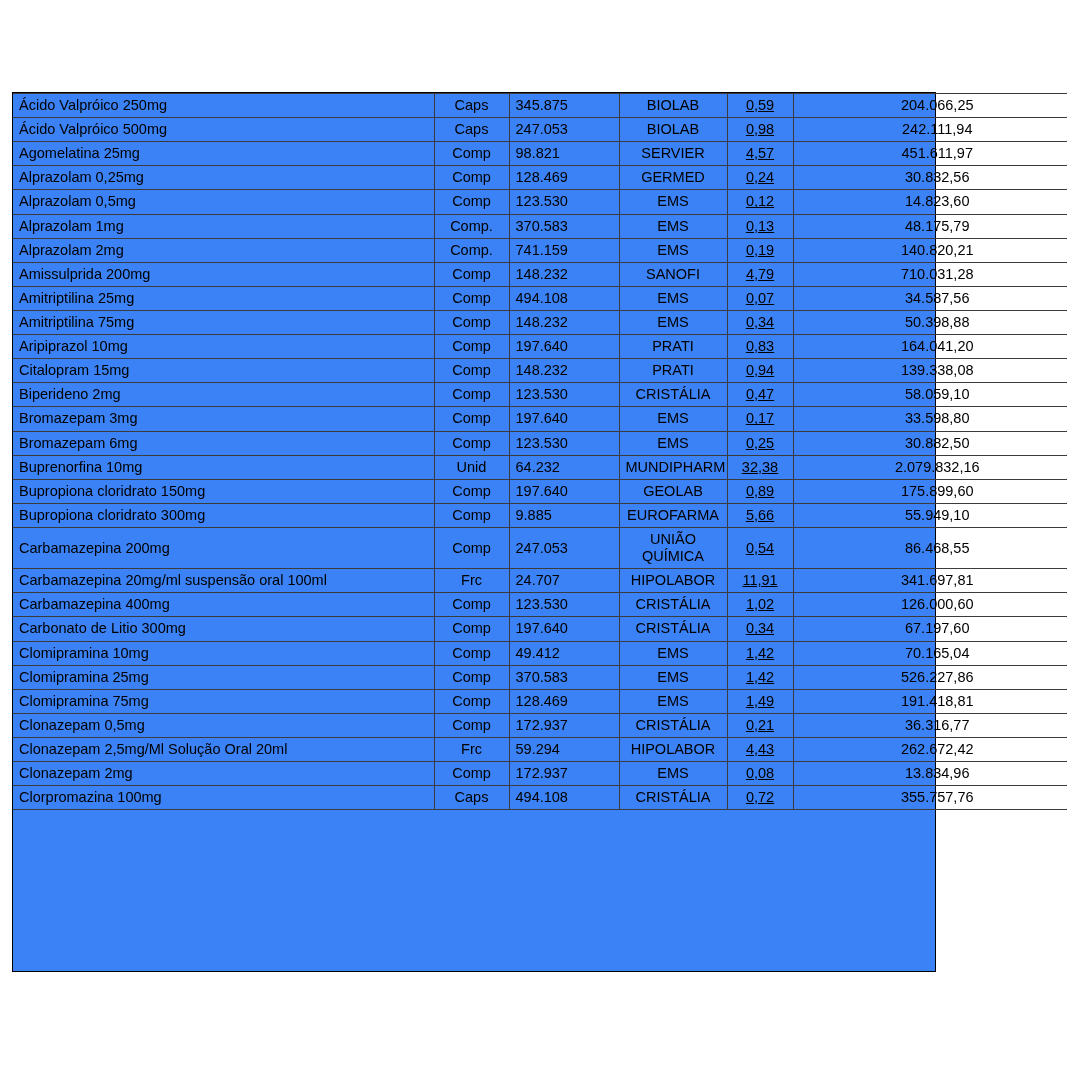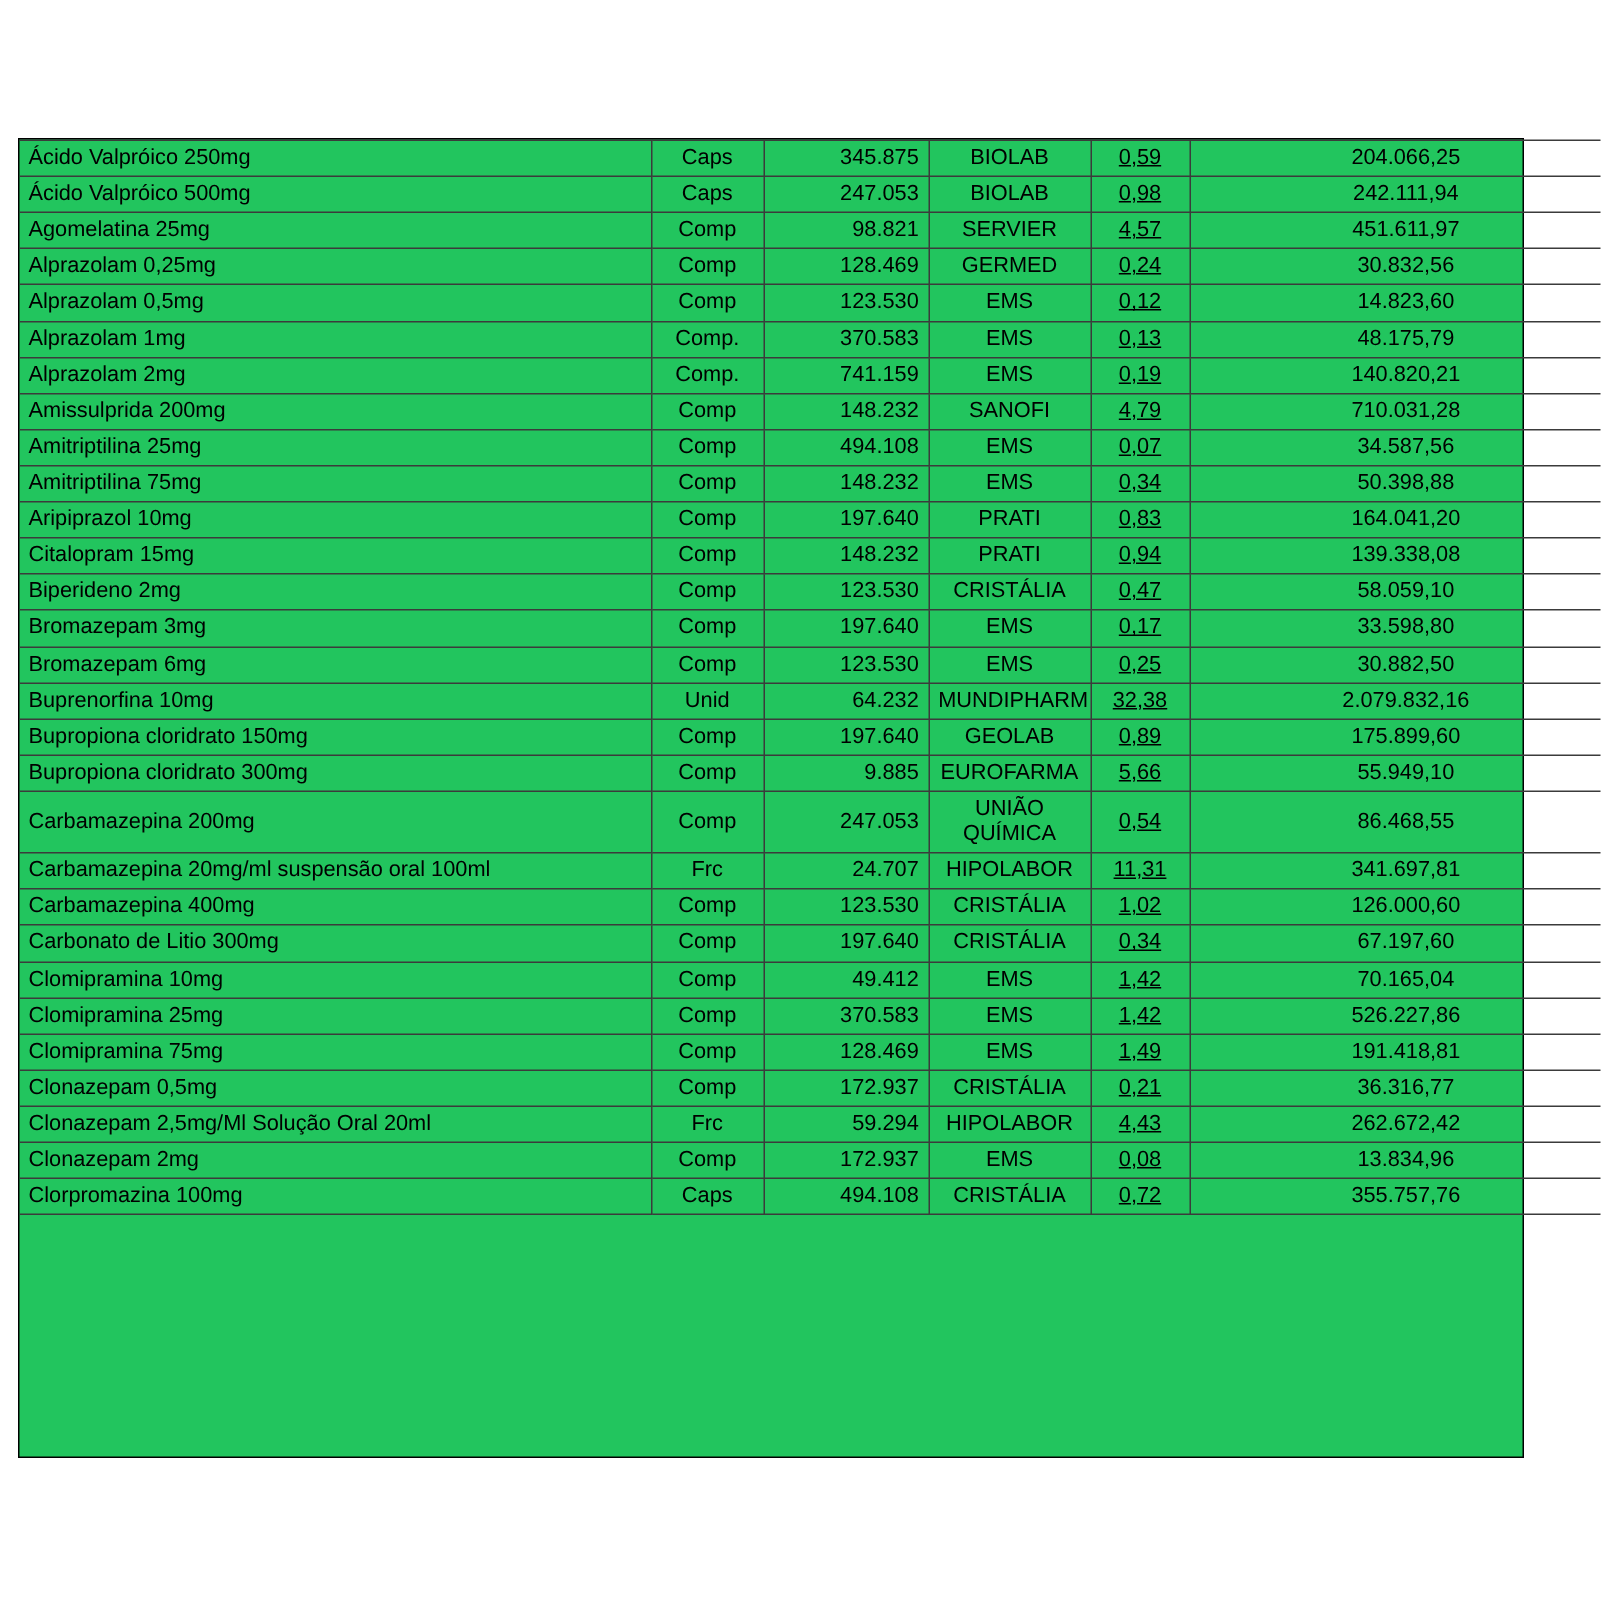--- a/index.html
+++ b/index.html
@@ -18,25 +18,25 @@
     position: relative;
     width: 1080px;
     height: 1080px;
     box-sizing: border-box;
   }
   
   #table-frame {
     position: absolute;
     left: 12px;
     top: 92px;
-    width: 1004px;
+    width: 924px;
     height: 880px;
     border: 1px solid #000000;
     box-sizing: border-box;
-    background: #22c55e;
+    background: #3b82f6;
   }
   table.med-table {
     border-collapse: collapse;
     table-layout: fixed;
     width: 100%;
     font-size: 14.5px;
   }
   table.med-table td {
     border: 1px solid #3b3b3b;
     padding: 3px 6px;
@@ -47,21 +47,21 @@
   
   col.c-name  { width: 421px; }
   col.c-form  { width: 75px; }
   col.c-qty   { width: 110px; }
   col.c-lab   { width: 108px; }
   col.c-price { width: 66px; }
   col.c-total { width: 274px; }
 
   td.name  { text-align: left; }
   td.form  { text-align: center; }
-  td.qty   { text-align: right; }
+  td.qty   { text-align: left; }
   td.lab   { text-align: center; }
   td.price { text-align: center; text-decoration: underline; }
   td.total { text-align: center; }
 
   
   tr.row td.name { border-left: none; }
   tr.row td.total { border-right: none; padding-left: 20px; }
 
   
   #table-frame table.med-table { margin: 0; }
@@ -231,21 +231,21 @@
             <td class="qty">247.053</td>
             <td class="lab">UNIÃO QUÍMICA</td>
             <td class="price">0,54</td>
             <td class="total">86.468,55</td>
           </tr>
           <tr class="row">
             <td class="name">Carbamazepina 20mg/ml suspensão oral 100ml</td>
             <td class="form">Frc</td>
             <td class="qty">24.707</td>
             <td class="lab">HIPOLABOR</td>
-            <td class="price">11,31</td>
+            <td class="price">11,91</td>
             <td class="total">341.697,81</td>
           </tr>
           <tr class="row">
             <td class="name">Carbamazepina 400mg</td>
             <td class="form">Comp</td>
             <td class="qty">123.530</td>
             <td class="lab">CRISTÁLIA</td>
             <td class="price">1,02</td>
             <td class="total">126.000,60</td>
           </tr>

